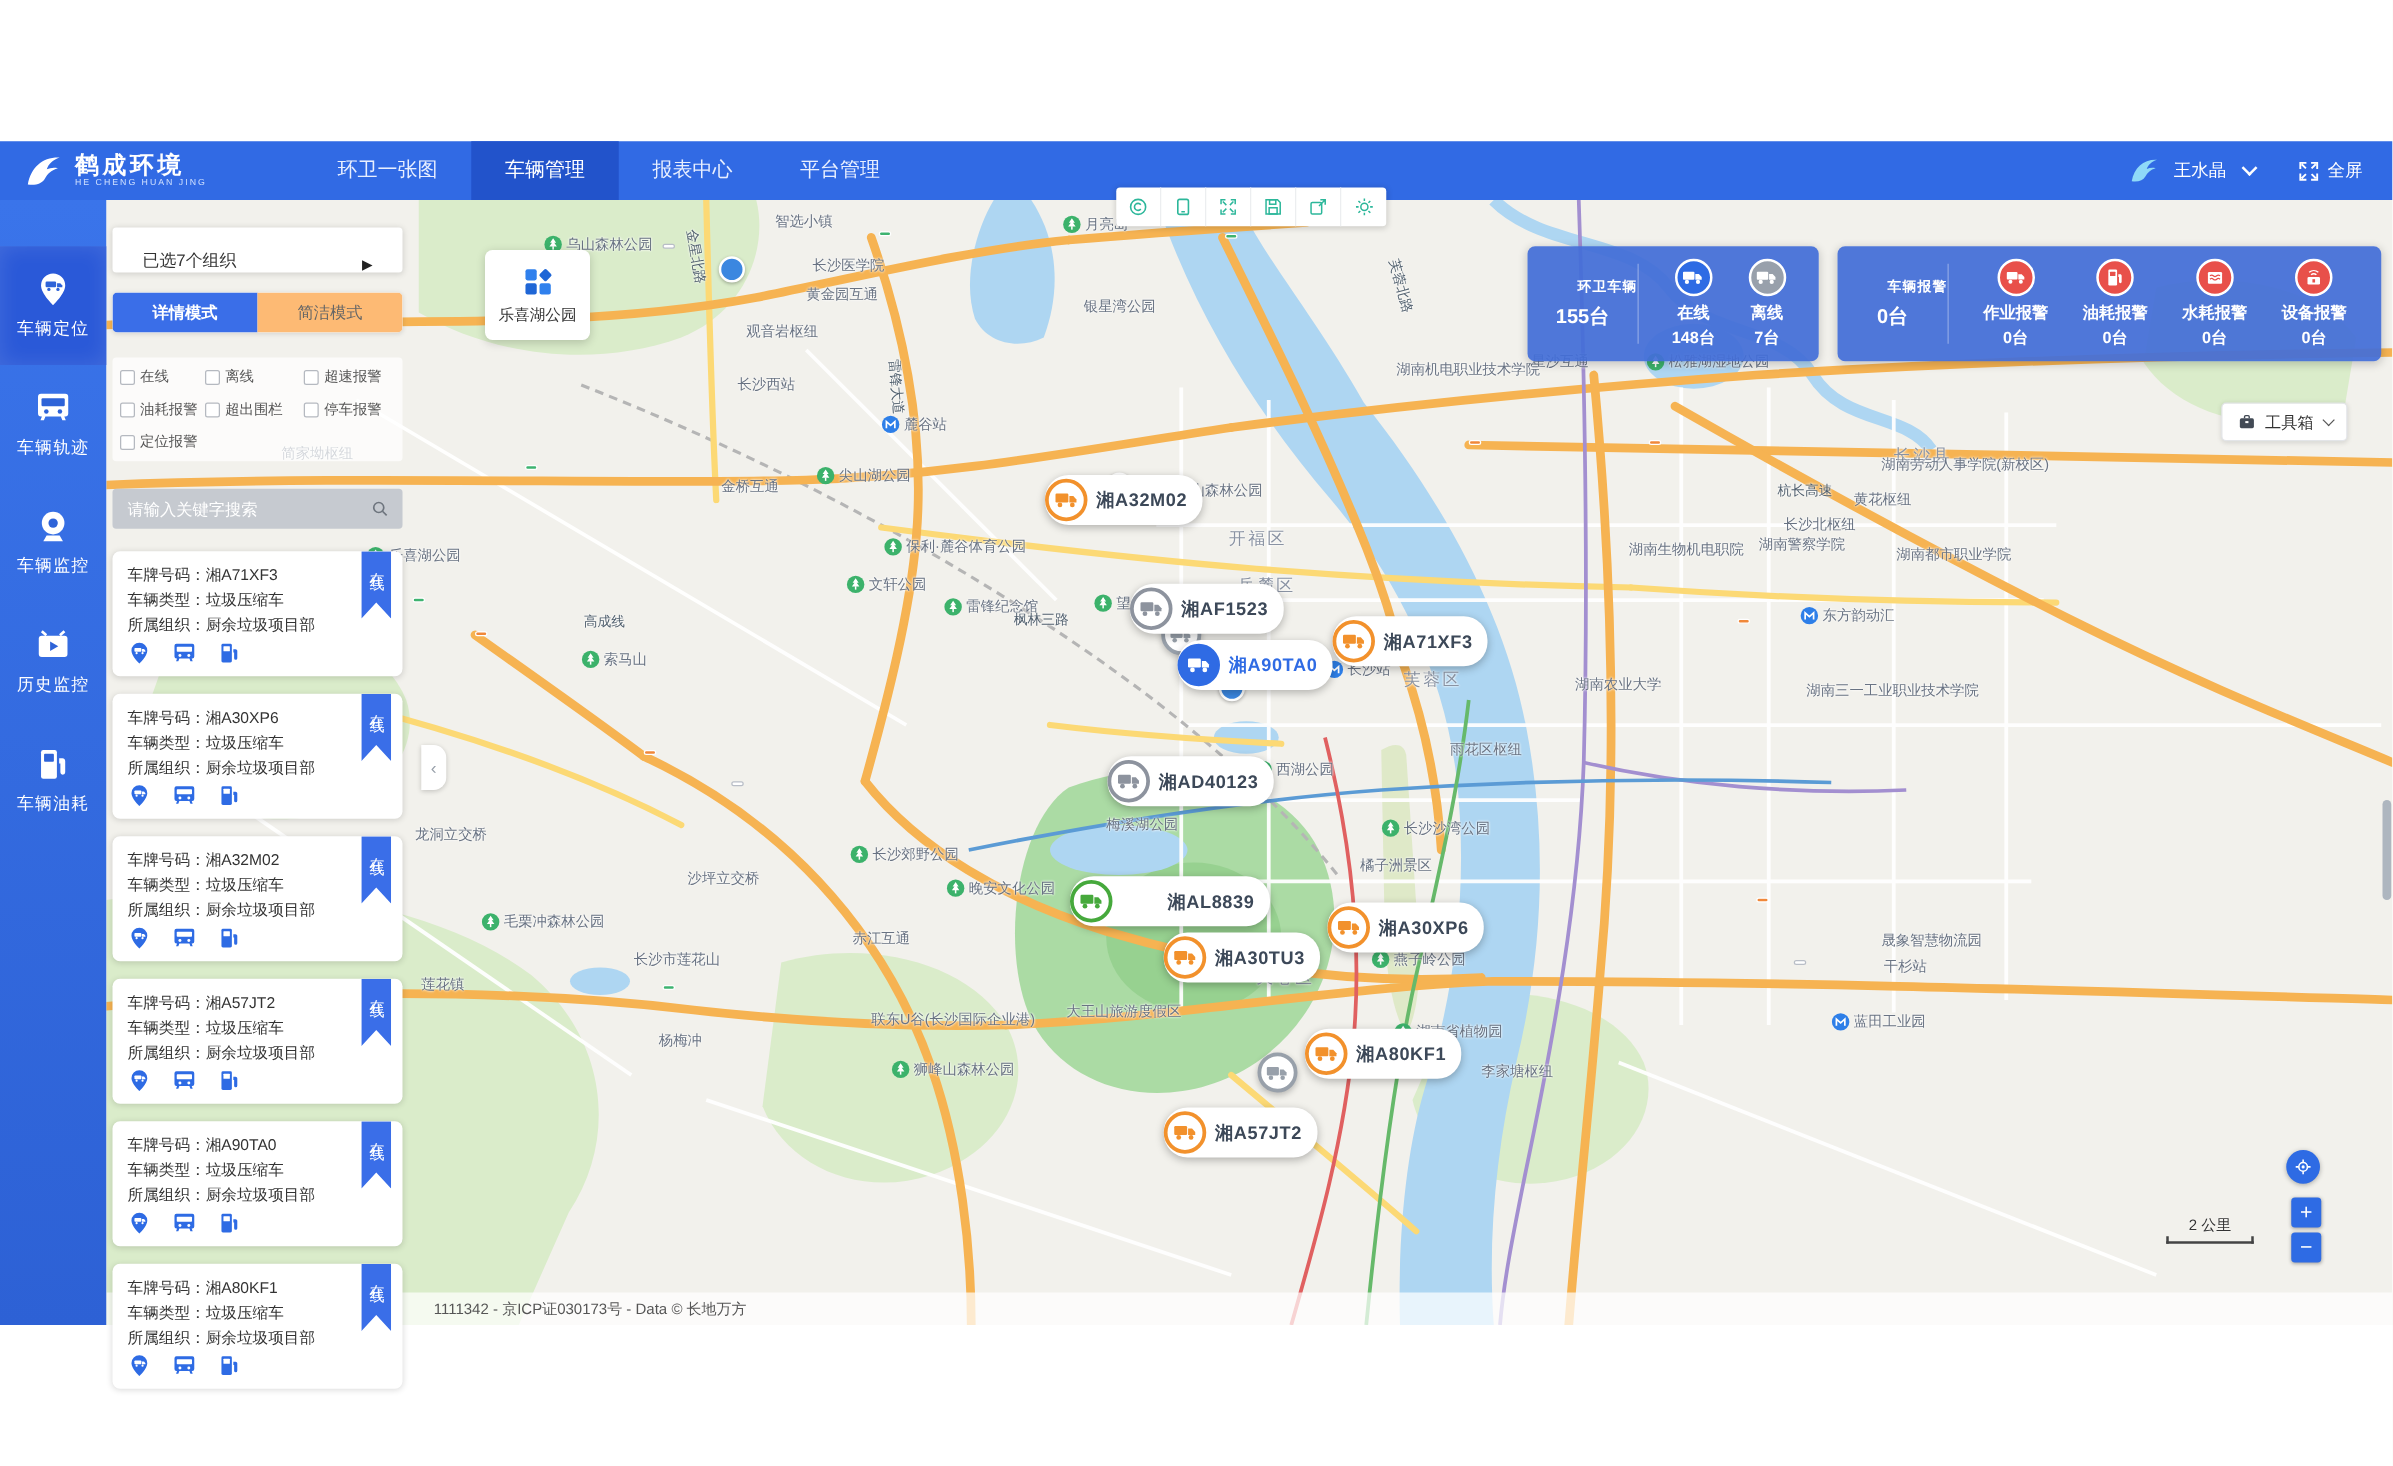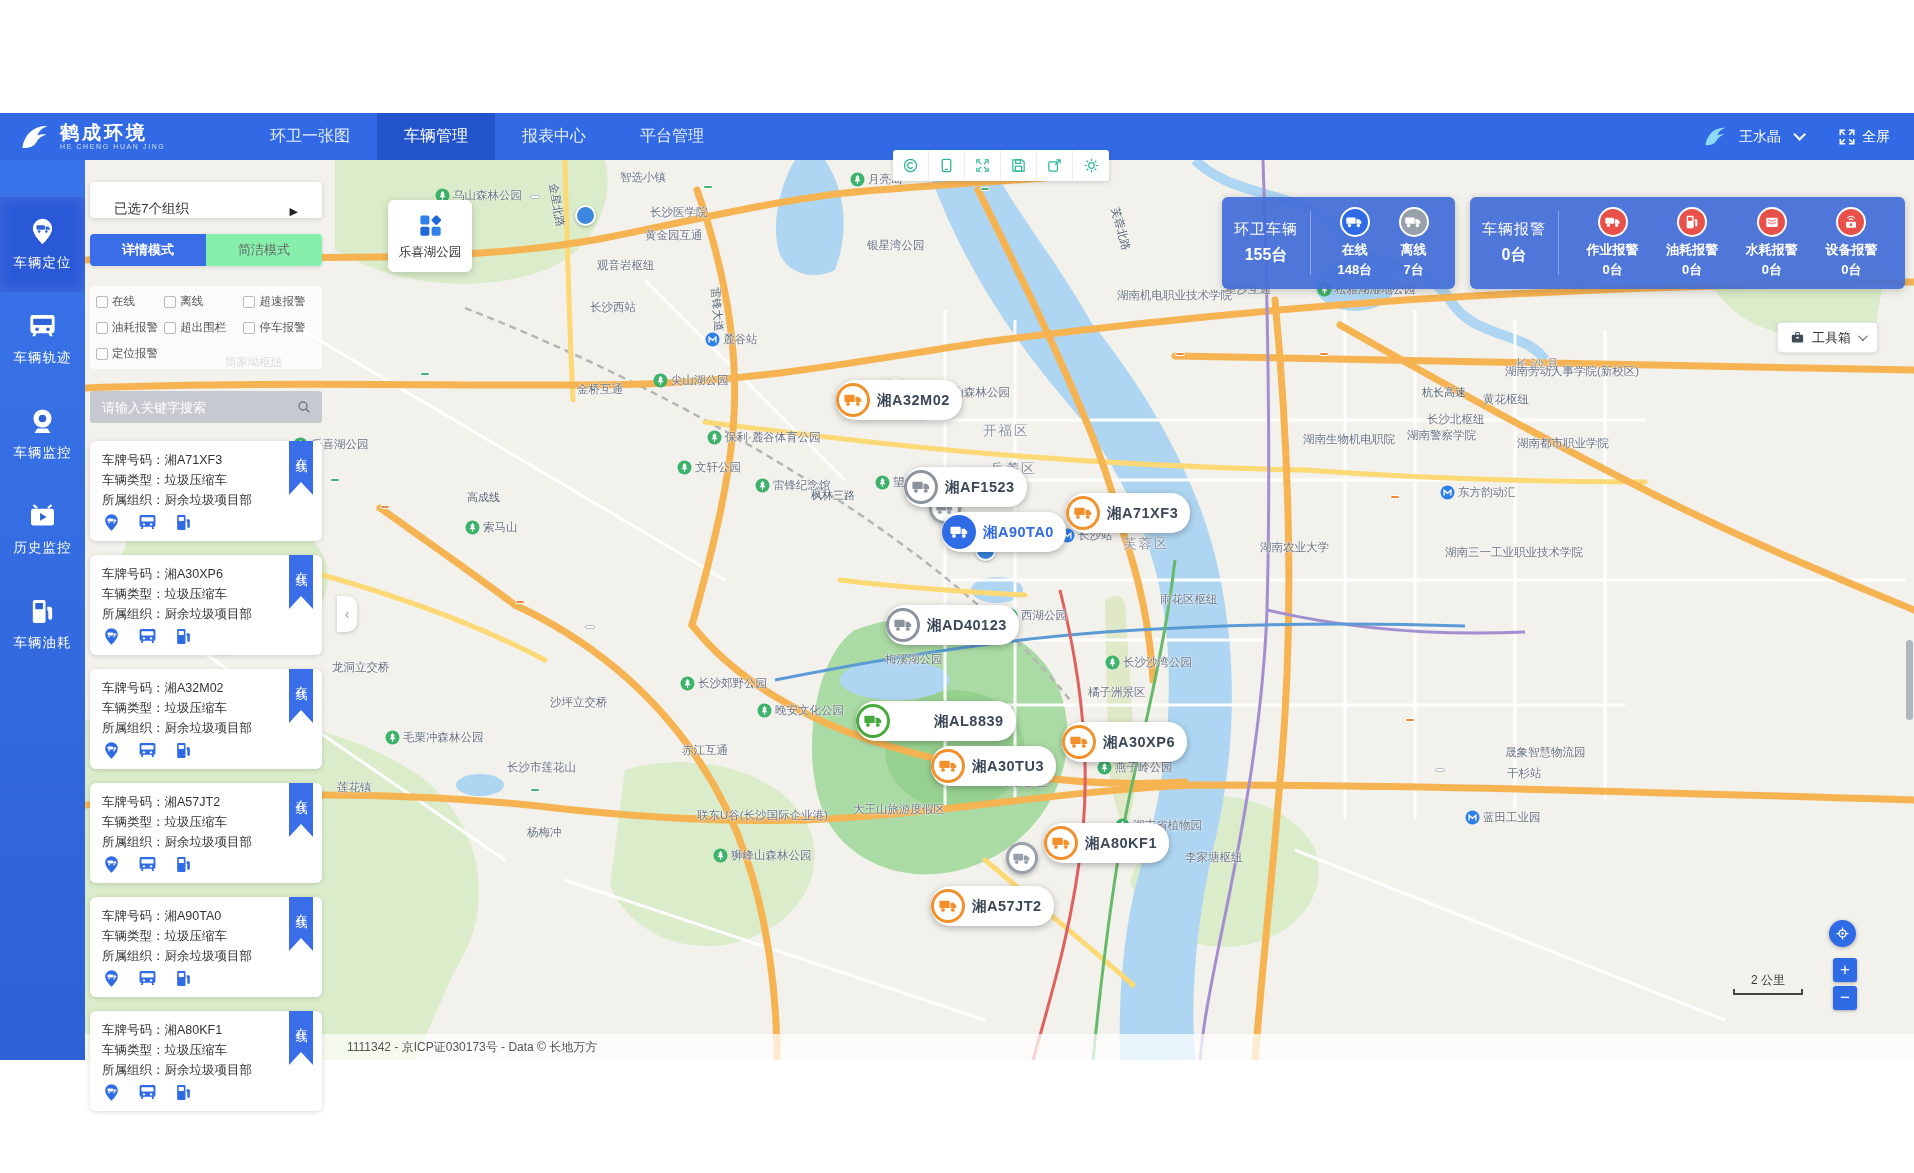--- a/index.html
+++ b/index.html
@@ -55,21 +55,21 @@
   .mk-label { font-size:14.5px; color:#3c4858; font-weight:600; letter-spacing:.5px; }
   .vmarker.active .mk-ic { background:var(--c); }
   .vmarker.active .mk-ic svg { color:#fff; }
   .vmarker.active .mk-label { color:var(--c); }
 
   
   .stat-card { position:absolute; top:37px; height:92px; background:rgba(67,110,215,.93); border-radius:6px; color:#fff; display:flex; align-items:center; z-index:8; box-shadow:0 2px 8px rgba(0,0,0,.2); }
   .stat-card.fleet { left:1137px; width:233px; }
   .stat-card.alarm { left:1385px; width:435px; }
   .stat-title-col { width:88px; text-align:center; flex:none; }
-  .stat-title { font-size:15px; font-weight:normal; letter-spacing:1px; }
+  .stat-title { font-size:11px; font-weight:bold; letter-spacing:1px;text-align:right; }
   .stat-count { font-size:16px; font-weight:bold; margin-top:6px; }
   .stat-div { width:1px; height:64px; background:rgba(255,255,255,.35); flex:none; }
   .stat-cols { display:flex; flex:1; justify-content:space-evenly; }
   .stat-col { display:flex; flex-direction:column; align-items:center; gap:2px; }
   .stat-col .ic { width:30px; height:30px; border-radius:50%; background:var(--c,#e8504a); border:2px solid #fff; display:flex; align-items:center; justify-content:center; margin-bottom:2px; }
   .stat-col .ic svg { width:16px; height:16px; color:#fff; }
   .fleet .stat-col .ic svg { width:17px; height:12px; --icbg:var(--c); }
   .alarm .stat-col .ic { --icbg:#e8504a; }
   .alarm .stat-col .ic svg { --icbg:#e8504a; }
   .stat-col .lb { font-size:13px; font-weight:bold; }
@@ -102,21 +102,21 @@
   .map-toolbar .tbtn { width:36px; height:31px; display:flex; align-items:center; justify-content:center; border-right:1px solid #eceef0; cursor:pointer; }
   .map-toolbar .tbtn:last-child { border-right:none; }
   .map-toolbar .tbtn svg { width:17px; height:17px; color:#2cb79a; }
 
   
   .panel { position:absolute; left:90px; top:182px; width:232px; height:878px; z-index:20; }
   .org-box { height:36px; background:#fff; border-radius:3px; box-shadow:0 1px 5px rgba(0,0,0,.15); display:flex; align-items:flex-end; padding:0 24px; cursor:pointer; }
   .org-box .t { font-size:13.5px; color:#333; }
   .org-box .arrow { margin-left:auto; font-size:11px; color:#222; }
   .modes { margin-top:16px; height:32px; display:flex; background:#fff; border-radius:4px; overflow:hidden; box-shadow:0 1px 4px rgba(0,0,0,.12); }
-  .mode { flex:1; display:flex; align-items:center; justify-content:center; font-size:13px; color:#666; cursor:pointer; background:#86efac; }
+  .mode { flex:1; display:flex; align-items:center; justify-content:center; font-size:13px; color:#666; cursor:pointer; background:#fdba74; }
   .mode.active { background:#3a6ee8; color:#fff; font-weight:bold; }
   .filters { margin-top:20px; background:rgba(255,255,255,.72); border-radius:3px; padding:8px 6px; display:grid; grid-template-columns:31% 36% 33%; row-gap:11px; }
   .chk { display:flex; align-items:center; gap:4px; font-size:11.5px; color:#555; cursor:pointer; white-space:nowrap; }
   .chk .box { width:12px; height:12px; background:#fff; border:1px solid #b5b9c0; border-radius:2px; flex:none; }
   .search-wrap { margin-top:22px; position:relative; }
   .search-input { width:100%; height:32px; background:rgba(190,195,203,.85); border:none; border-radius:3px; padding:0 34px 0 12px; font-size:13px; color:#333; font-family:"Liberation Sans",sans-serif; }
   .search-input::placeholder { color:#fff; }
   .search-wrap svg { position:absolute; right:10px; top:8px; width:16px; height:16px; color:#6e757e; }
   .vlist { margin-top:18px; display:flex; flex-direction:column; gap:14px; }
   .vcard { position:relative; background:#fff; border-radius:6px; box-shadow:0 1px 5px rgba(0,0,0,.15); height:100px; padding:9px 0 0 12px; flex:none; cursor:pointer; }

